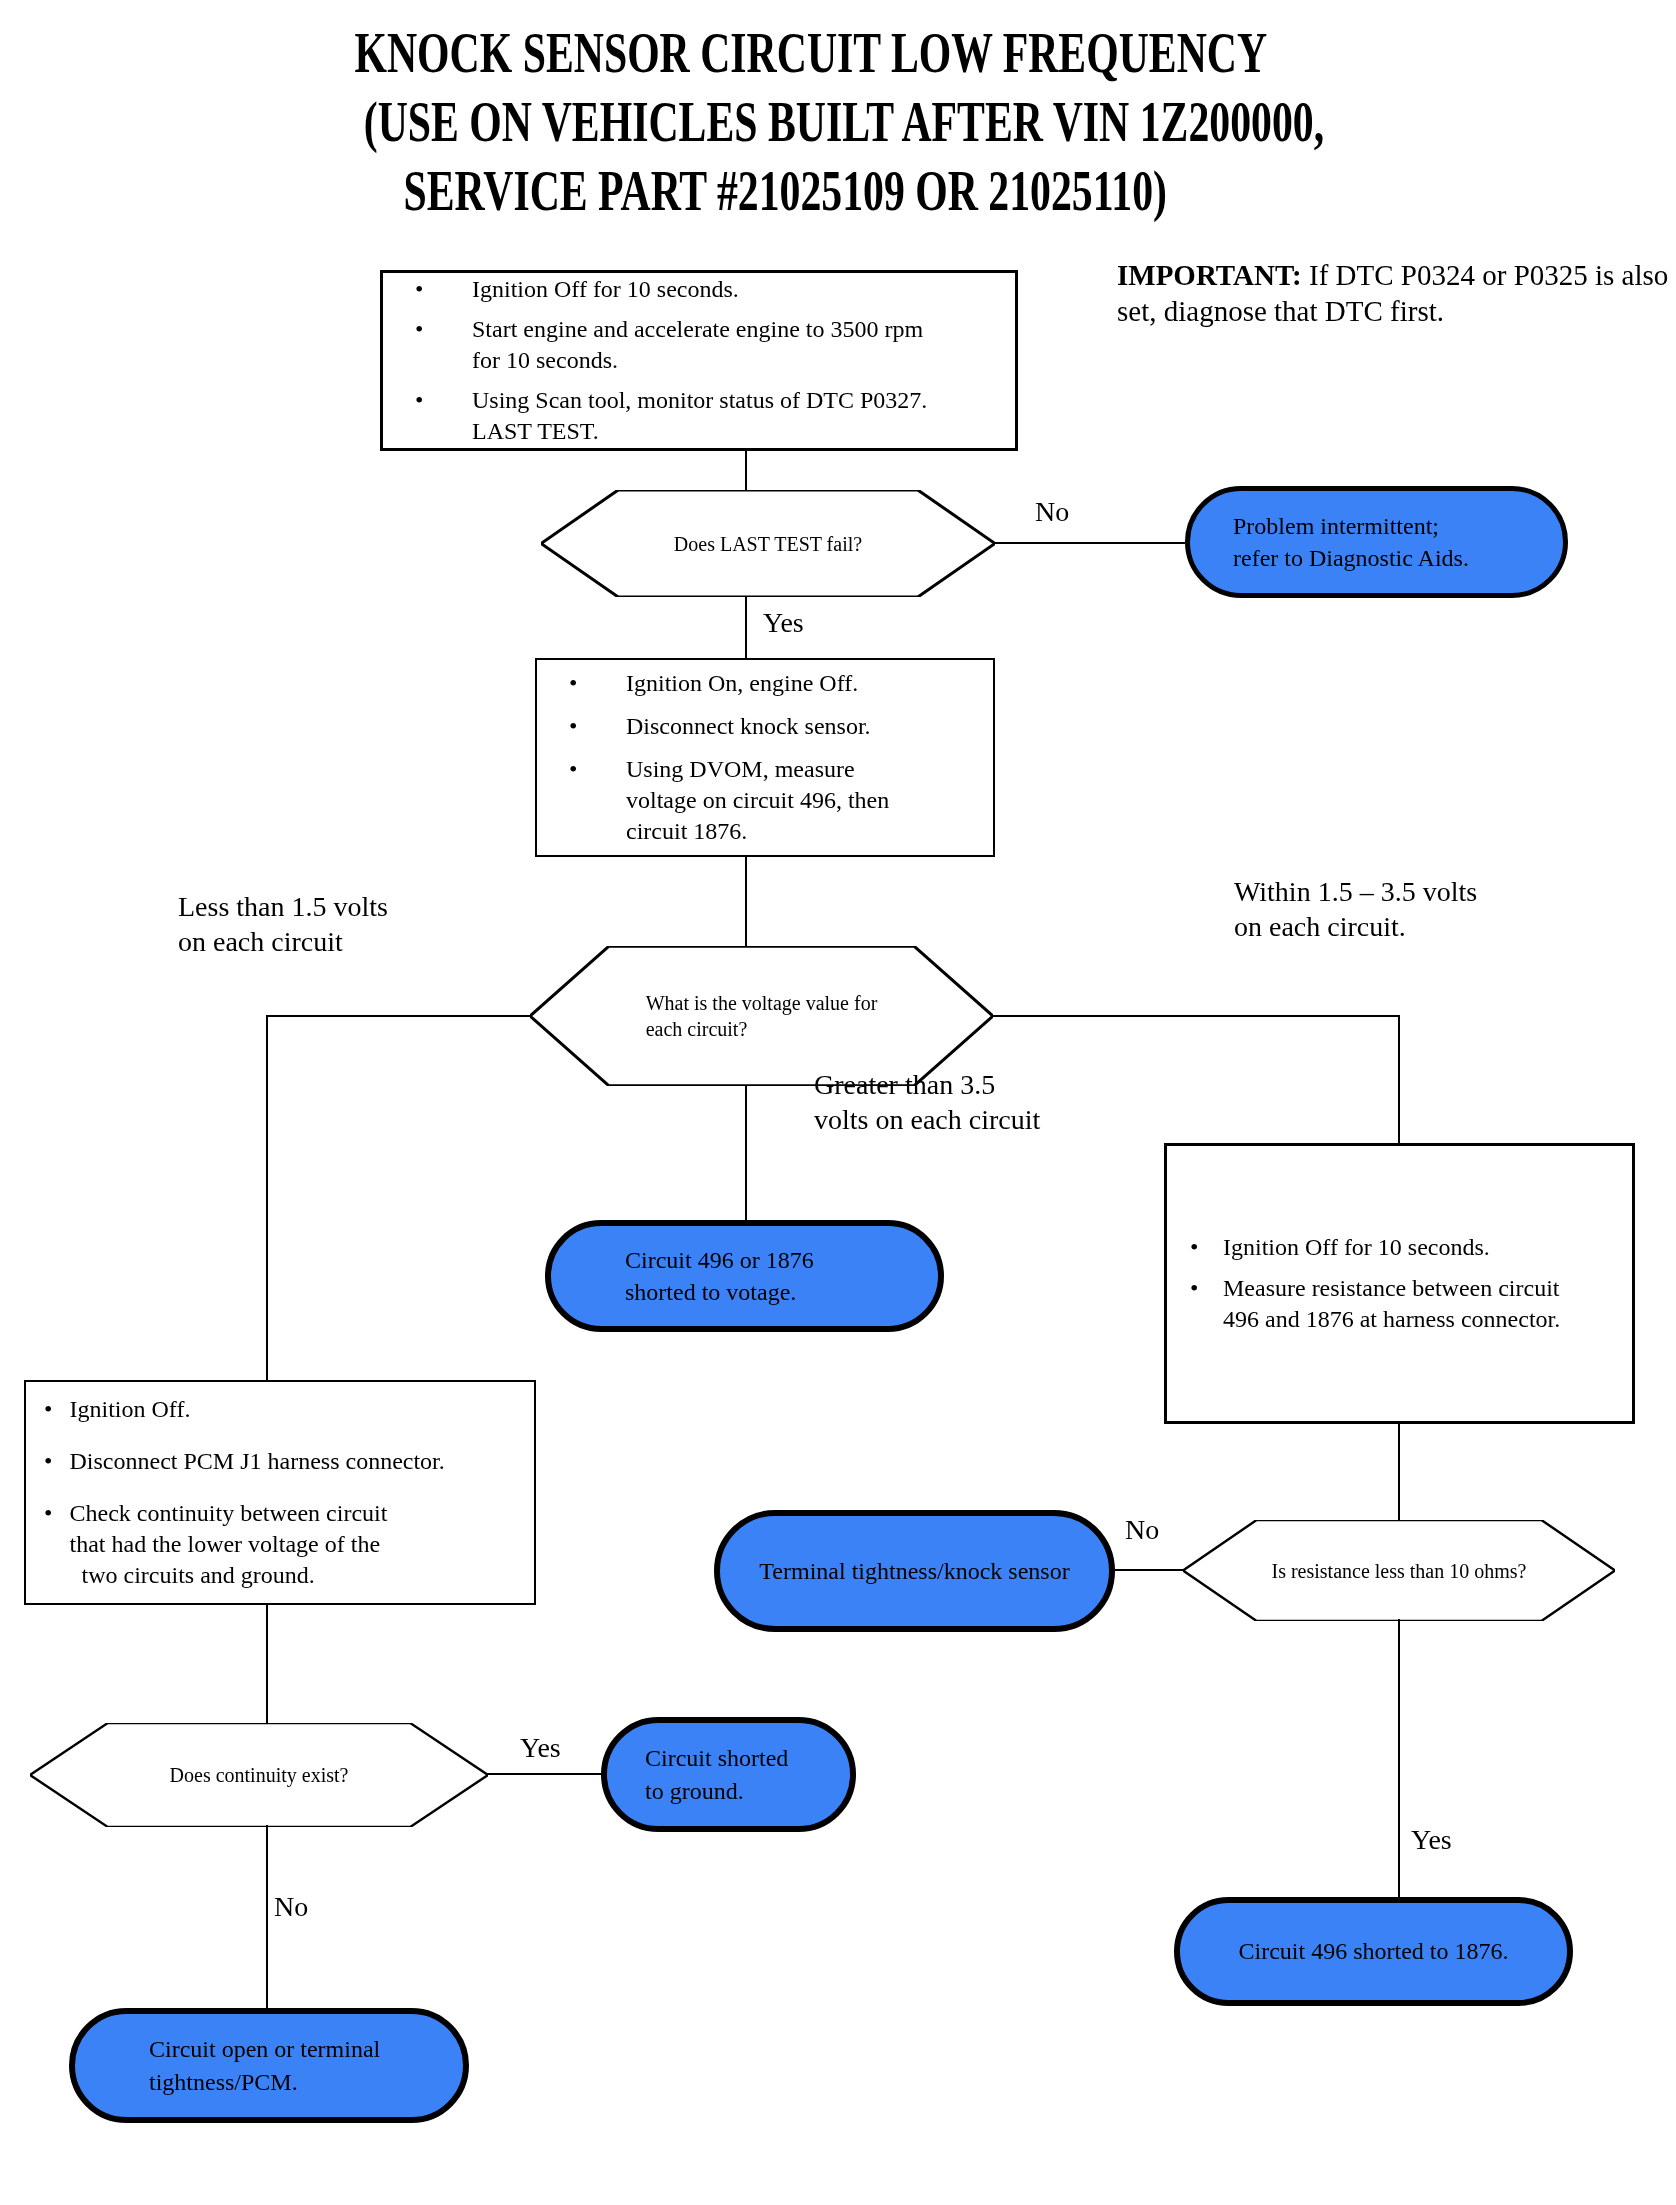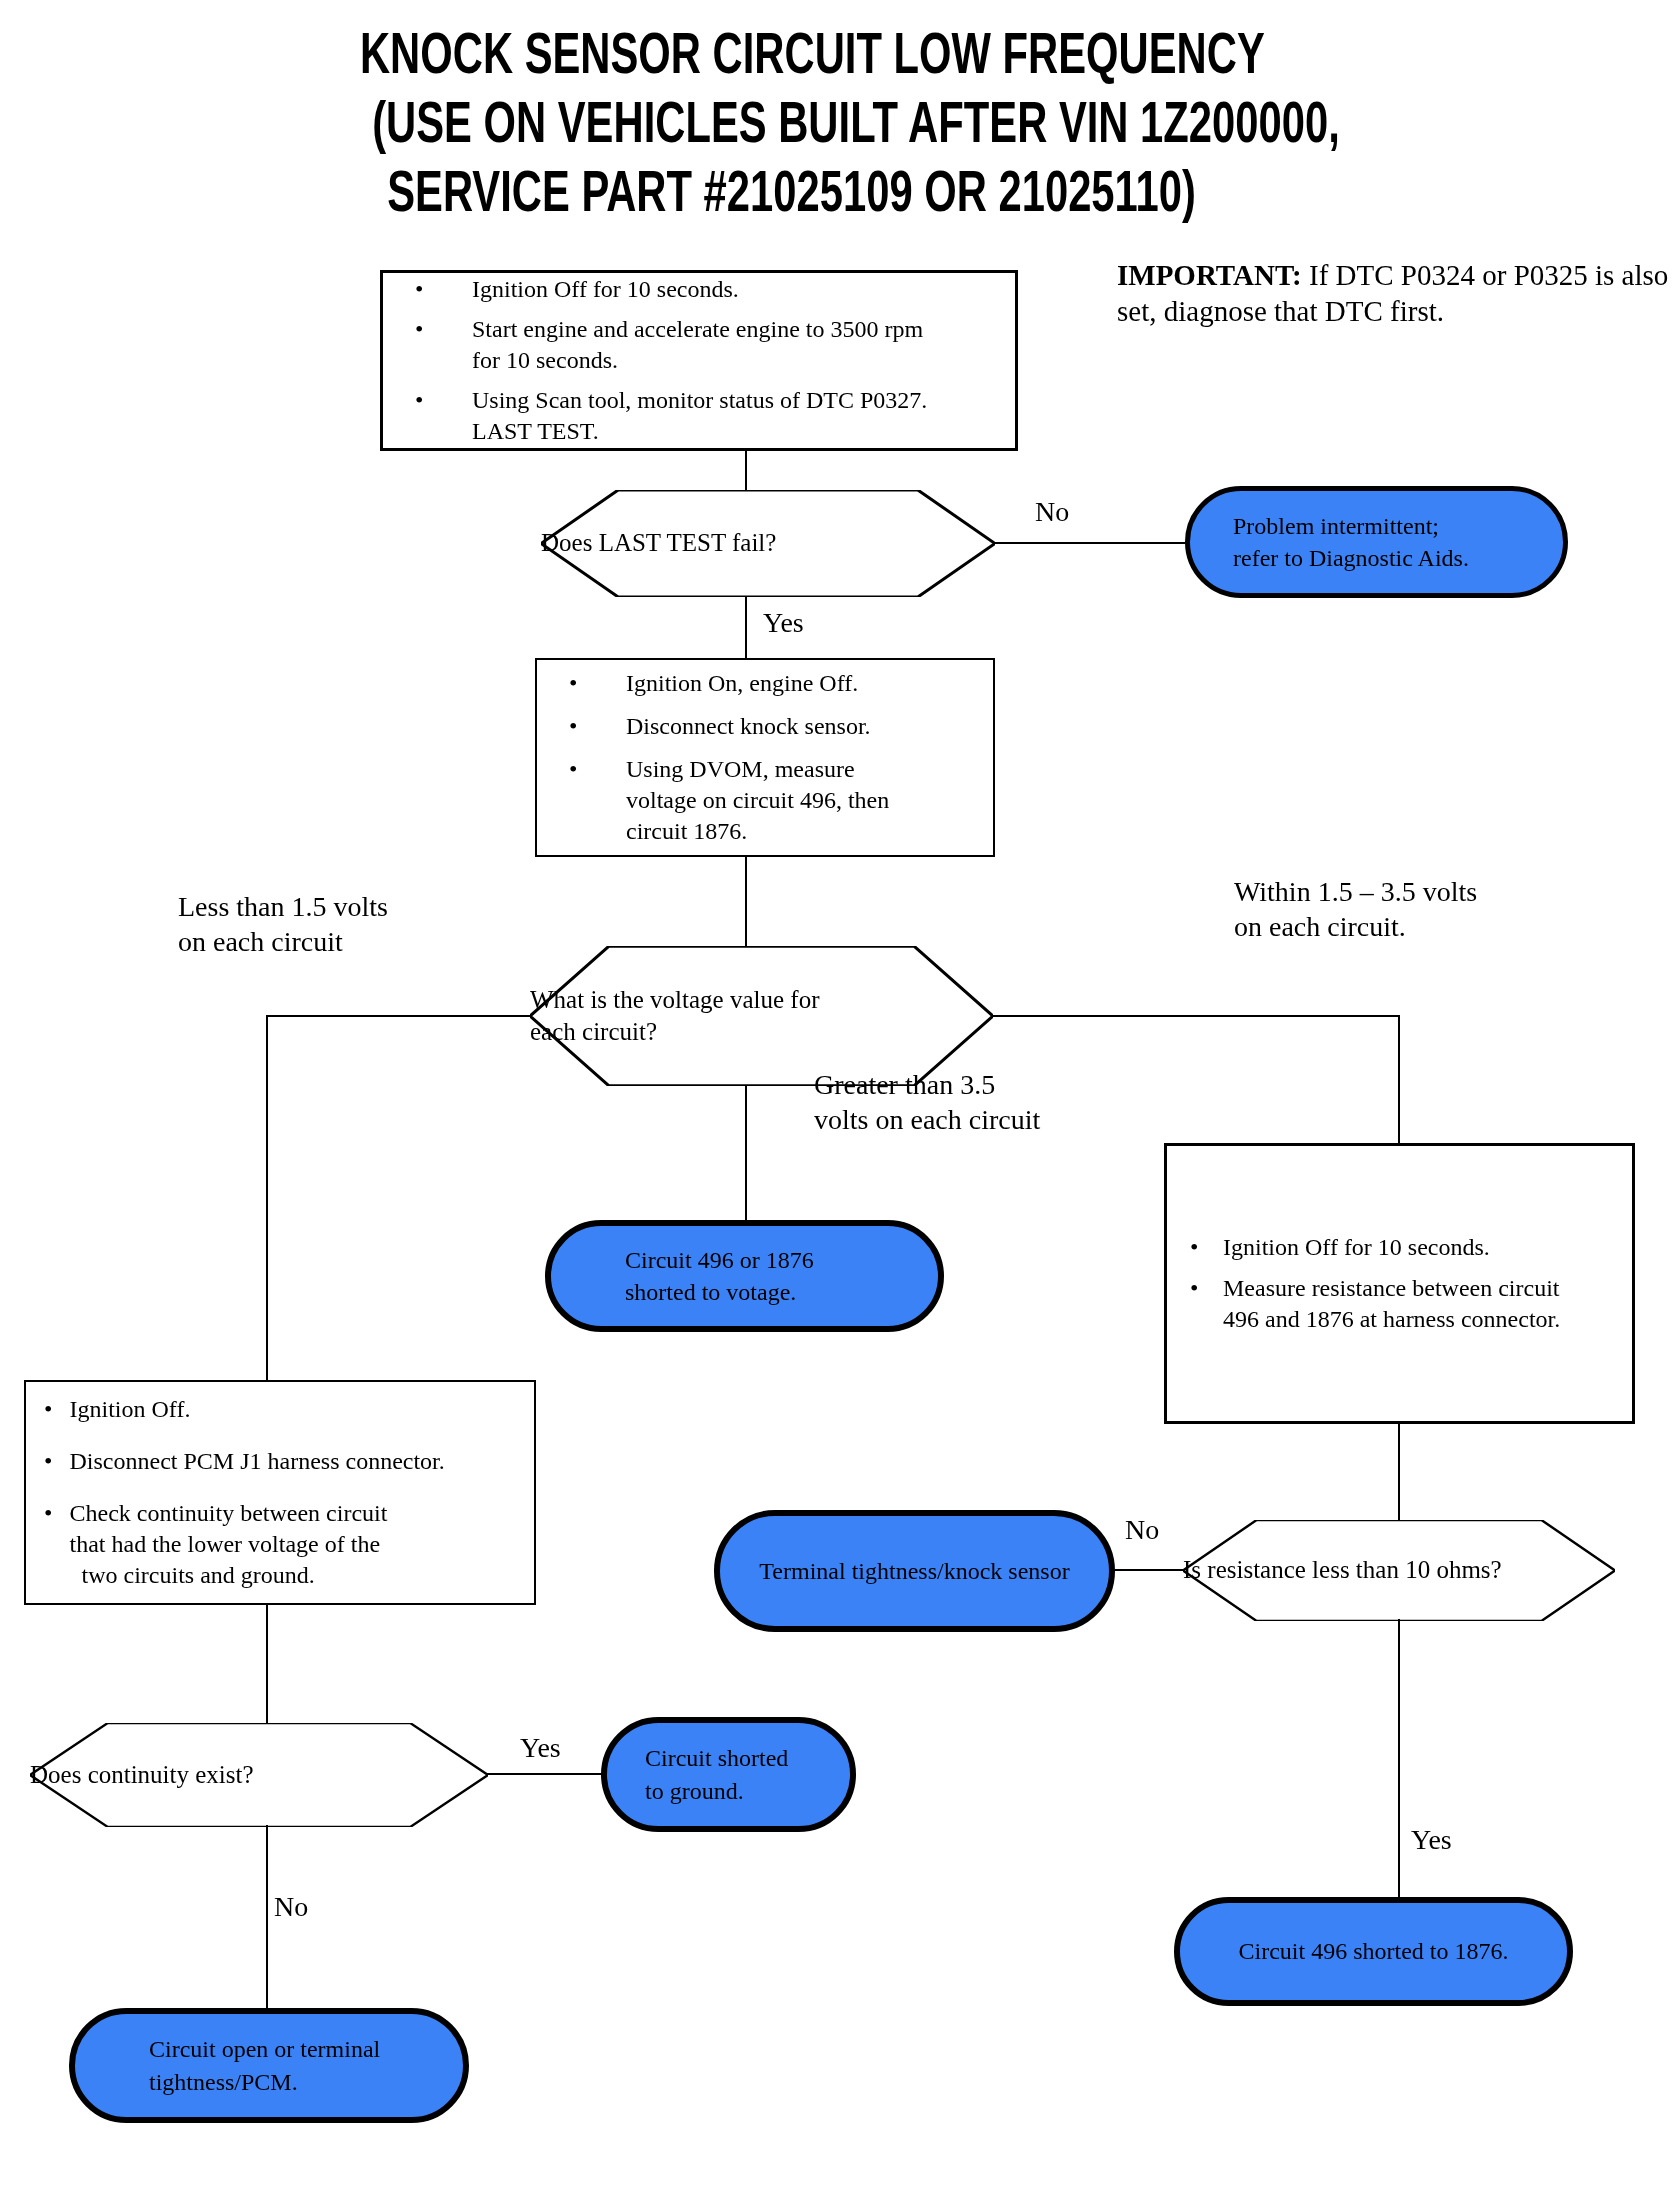--- a/index.html
+++ b/index.html
@@ -9,23 +9,23 @@
     height: 2205px;
     background: #ffffff;
     font-family: "Liberation Serif", "DejaVu Serif", serif;
     color: #000;
     overflow: hidden;
   }
 
   
   #title {
     position: absolute;
-    left: 184px; top: 18px; width: 1216px;
+    left: 177px; top: 18px; width: 1216px;
     text-align: center;
-    font-family: Liberation Sans, sans-serif;
+    font-family: Liberation Serif, serif;
     font-weight: 700;
     font-size: 58px;
     line-height: 69px;
     white-space: nowrap;
   }
   #title .cond { display: inline-block; transform: scaleX(0.72); transform-origin: 50% 50%; }
 
   
   #important {
     position: absolute;
@@ -57,23 +57,23 @@
 
   #box1 { left: 380px;  top: 270px;  width: 638px; height: 181px; gap: 8.5px; }
   #box2 { left: 535px;  top: 658px; width: 460px;  height: 199px; gap: 12px; border-width: 2.4px; }
   #box3 { left: 1164px; top: 1143px; width: 471px;  height: 281px; gap: 9.7px; }
   #box4 { left: 24px;   top: 1380px; width: 512px;  height: 225px; gap: 20.7px; border-width: 2.4px; }
 
   
   .hex-svg { position: absolute; display: block; }
   .hex-label {
     position: absolute;
-    display: flex; align-items: center; 
+    display: flex; align-items: center; justify-content: center;
     text-align: center;
-    font-size: 25px; line-height: 1.3;
+    font-size: 20px; line-height: 1.3;
   }
   .hex-label .preline { white-space: pre-line; }
   #hex2-label .preline { text-align: left; }
 
   
   .oval {
     position: absolute;
     background: #3b82f6;
     border: 6px solid #000;
     box-sizing: border-box;

